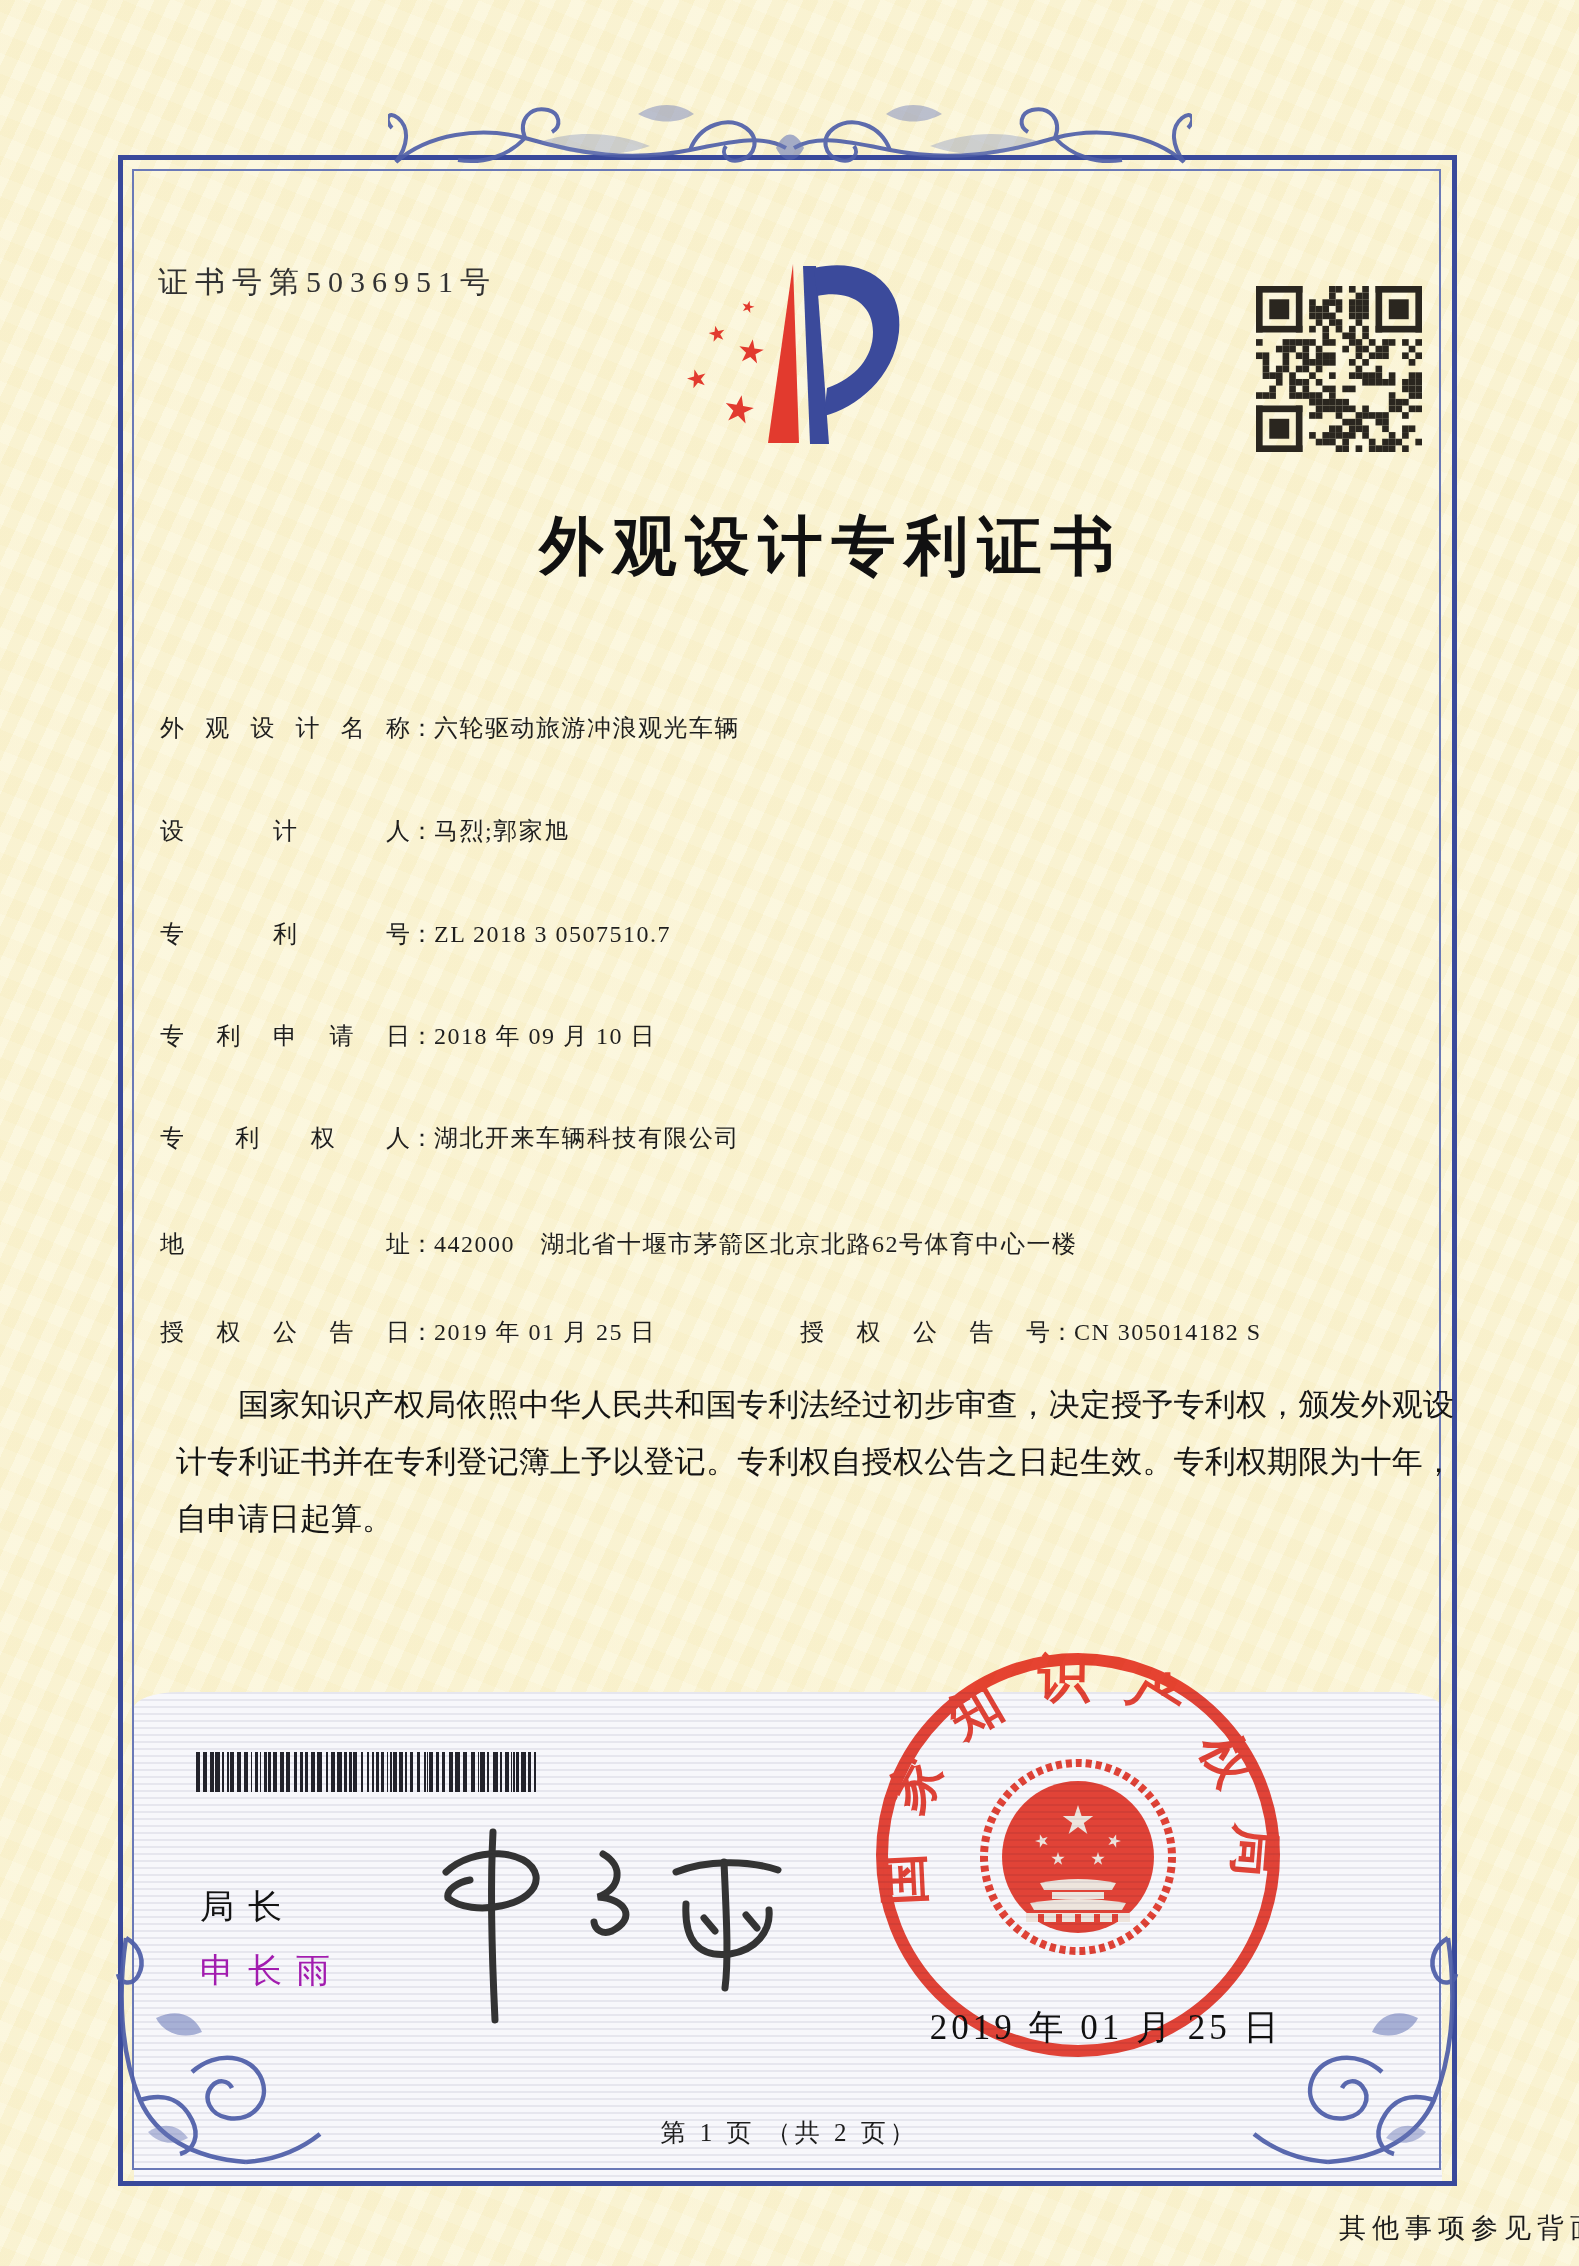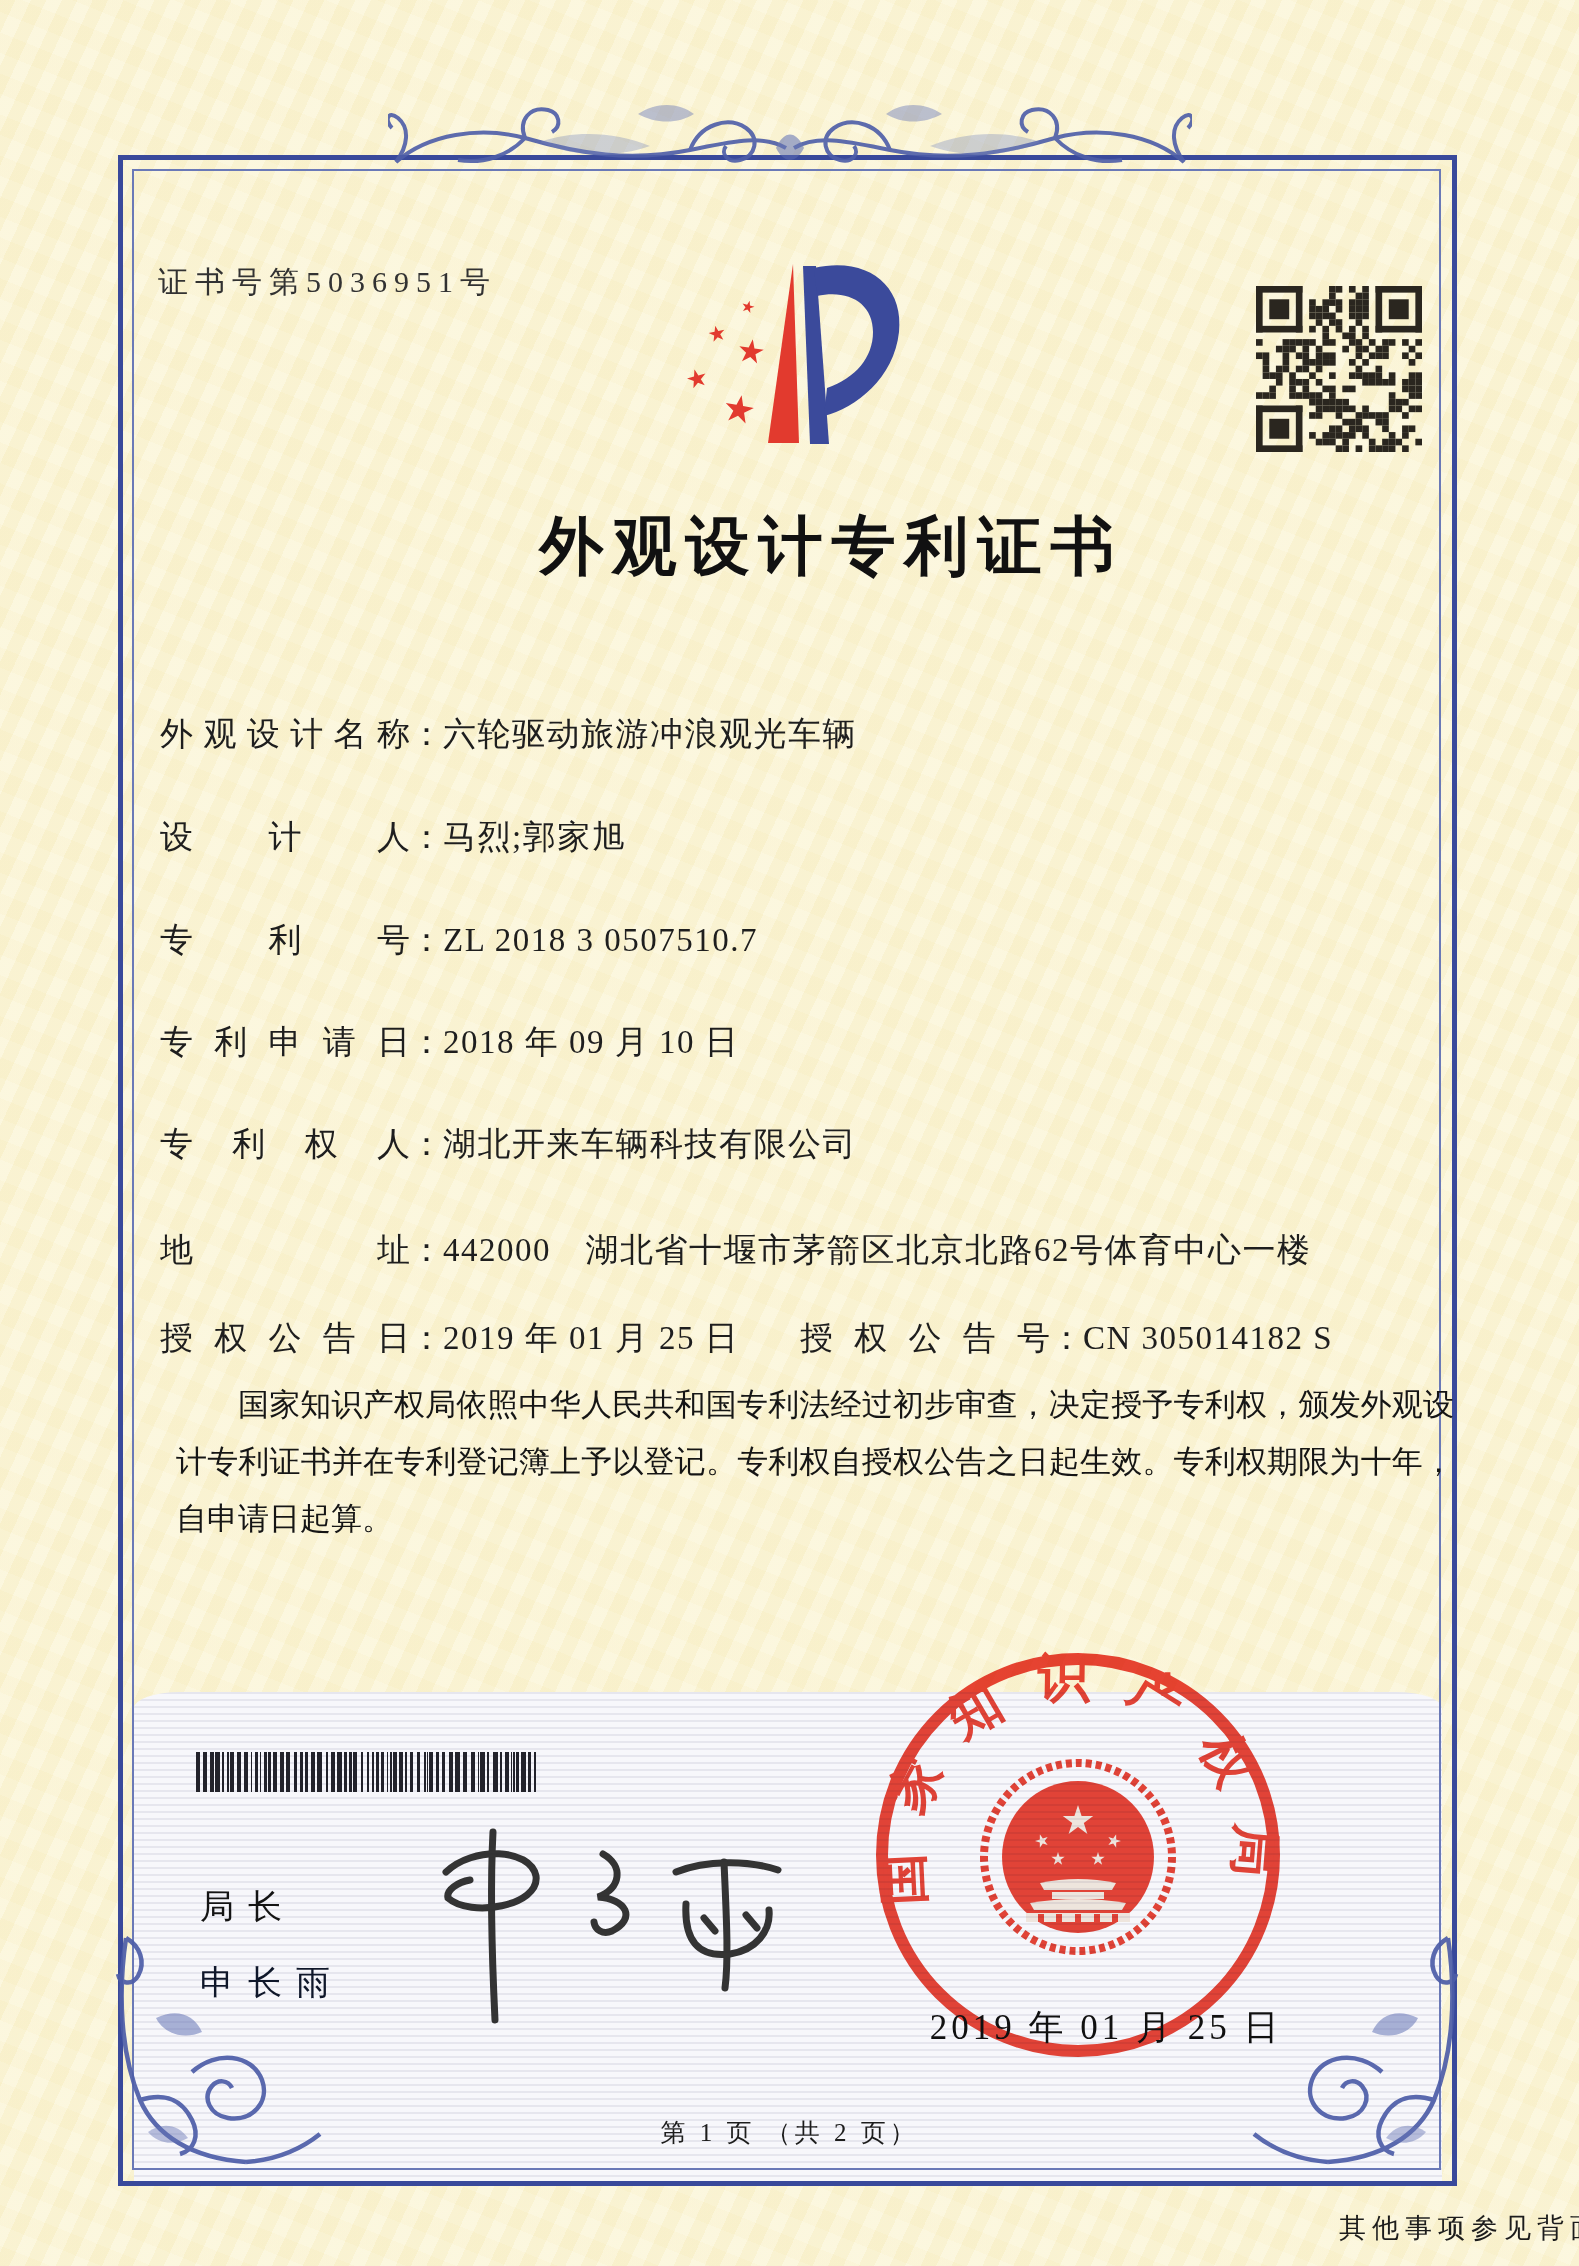--- a/index.html
+++ b/index.html
@@ -33,31 +33,31 @@
   .orn{position:absolute;pointer-events:none;}
   
   .cert-no{position:absolute;left:158px;top:262px;font-size:30px;letter-spacing:7px;color:#323232;}
   .logo{position:absolute;left:640px;top:250px;width:280px;height:212px;}
   .qr{position:absolute;left:1256px;top:286px;width:166px;height:166px;}
   .title{
     position:absolute;left:0;top:503px;width:100%;text-align:center;
     font-size:64px;font-weight:700;letter-spacing:9px;color:#111;padding-left:42px;
   }
   
-  .frow{position:absolute;left:160px;font-size:33px;color:#1e1e1e;white-space:nowrap;}
+  .frow{position:absolute;left:160px;font-size:24px;color:#1e1e1e;white-space:nowrap;}
   .flabel{display:inline-block;width:250px;text-align:justify;text-align-last:justify;vertical-align:bottom;}
   .fval{letter-spacing:1.5px;}
   .pair2{position:absolute;left:640px;top:0;white-space:nowrap;}
   
   .paras{position:absolute;left:176px;top:1376px;width:1278px;}
   .paras p{margin:0;font-size:31px;line-height:1.84;text-align:justify;text-indent:2em;color:#151515;}
   
   .barcode{position:absolute;left:196px;top:1752px;width:346px;height:40px;}
   .signer-title{position:absolute;left:200px;top:1884px;font-size:34px;letter-spacing:14px;color:#141414;}
-  .signer-name{position:absolute;left:200px;top:1948px;font-size:34px;letter-spacing:14px;color:#0f172a;margin-top:12px;}
+  .signer-name{position:absolute;left:200px;top:1948px;font-size:34px;letter-spacing:14px;color:#a21caf;}
   .signature{position:absolute;left:398px;top:1818px;width:430px;height:212px;}
   .seal{position:absolute;left:868px;top:1645px;width:420px;height:420px;mix-blend-mode:multiply;opacity:.94;}
   .seal-date{position:absolute;left:920px;top:2004px;width:372px;text-align:center;font-size:35px;letter-spacing:4px;color:#101010;z-index:5;}
   .footer-page{position:absolute;left:0;top:2116px;width:100%;text-align:center;font-size:25px;letter-spacing:4px;color:#1c1c1c;}
   .back-note{position:absolute;left:0;top:2210px;width:100%;text-align:right;font-size:27px;letter-spacing:6px;color:#1c1c1c;margin-left:24px;}
 </style>
 </head>
 <body>
 
 <div class="page">

